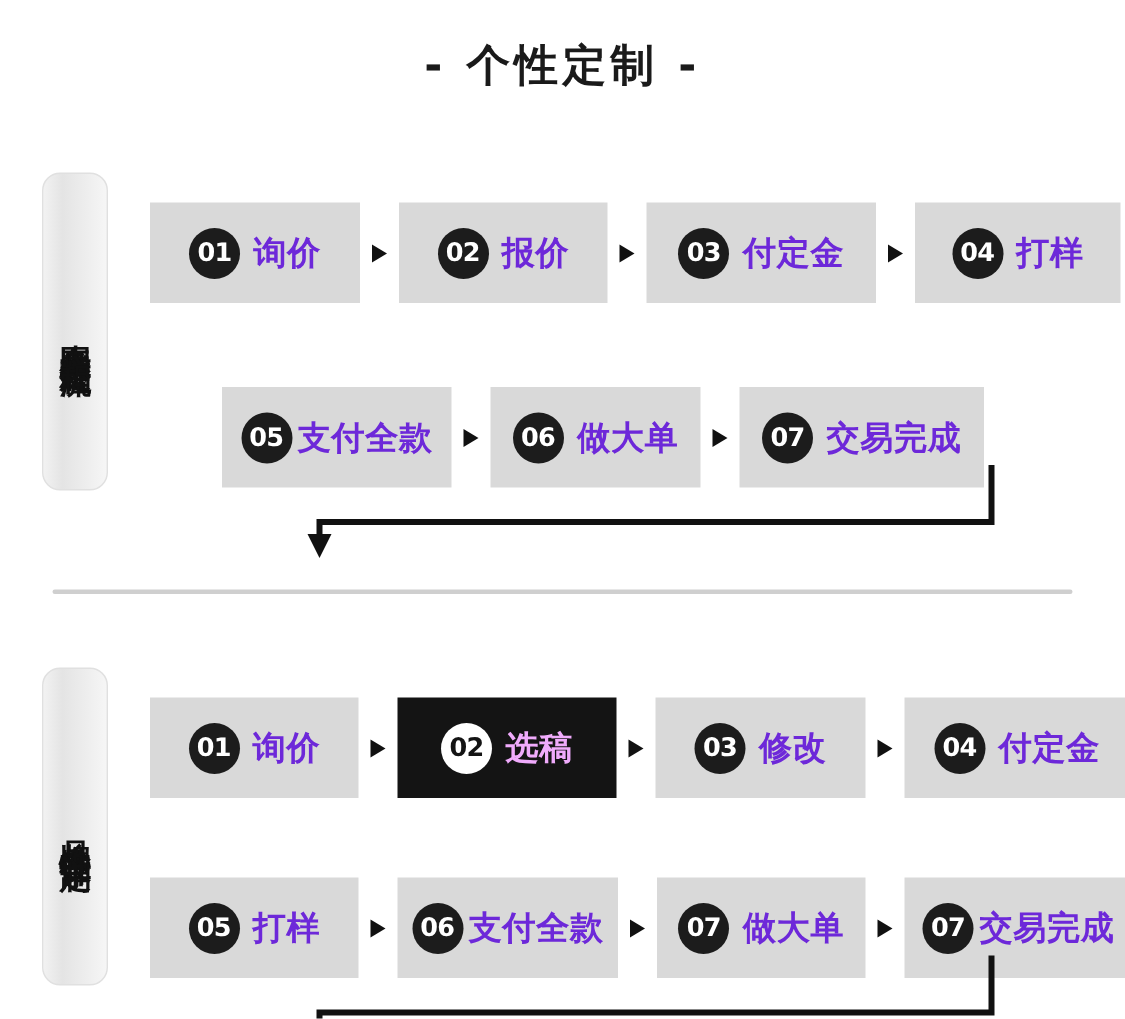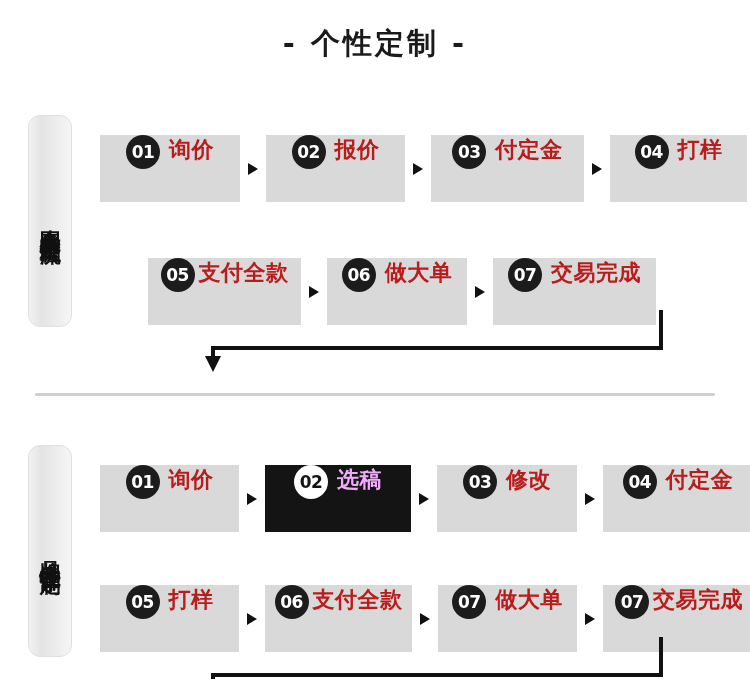--- a/index.html
+++ b/index.html
@@ -61,20 +61,21 @@
     align-items: center;
   }
   .row-top    { left: 100px; top: 25px; }
   .row-bottom { left: 148px; top: 148px; }
   #section-1 .row-bottom { left: 100px; top: 145px; }
 
   .step-box {
     background: #d9d9d9;
     height: 67px;
     display: flex;
+    align-items: center;
     justify-content: center;
     padding: 0 14px;
     white-space: nowrap;
   }
   .step-box.highlight { background: #141414; }
 
   .step-num {
     width: 34px; height: 34px;
     border-radius: 50%;
     background: #1c1c1c;
@@ -88,21 +89,21 @@
     letter-spacing: -0.5px;
   }
   .step-box.highlight .step-num {
     background: #ffffff;
     color: #141414;
   }
 
   .step-label {
     font-size: 22px;
     font-weight: bold;
-    color: #b91c1c;
+    color: #6d28d9;
     margin-left: 9px;
     letter-spacing: 0.5px;
   }
   .step-box.highlight .step-label { color: #f0abfc; }
   .step-label.tight { margin-left: 4px; }
 
   
   .sep-arrow {
     width: 26px;
     flex: 0 0 auto;

